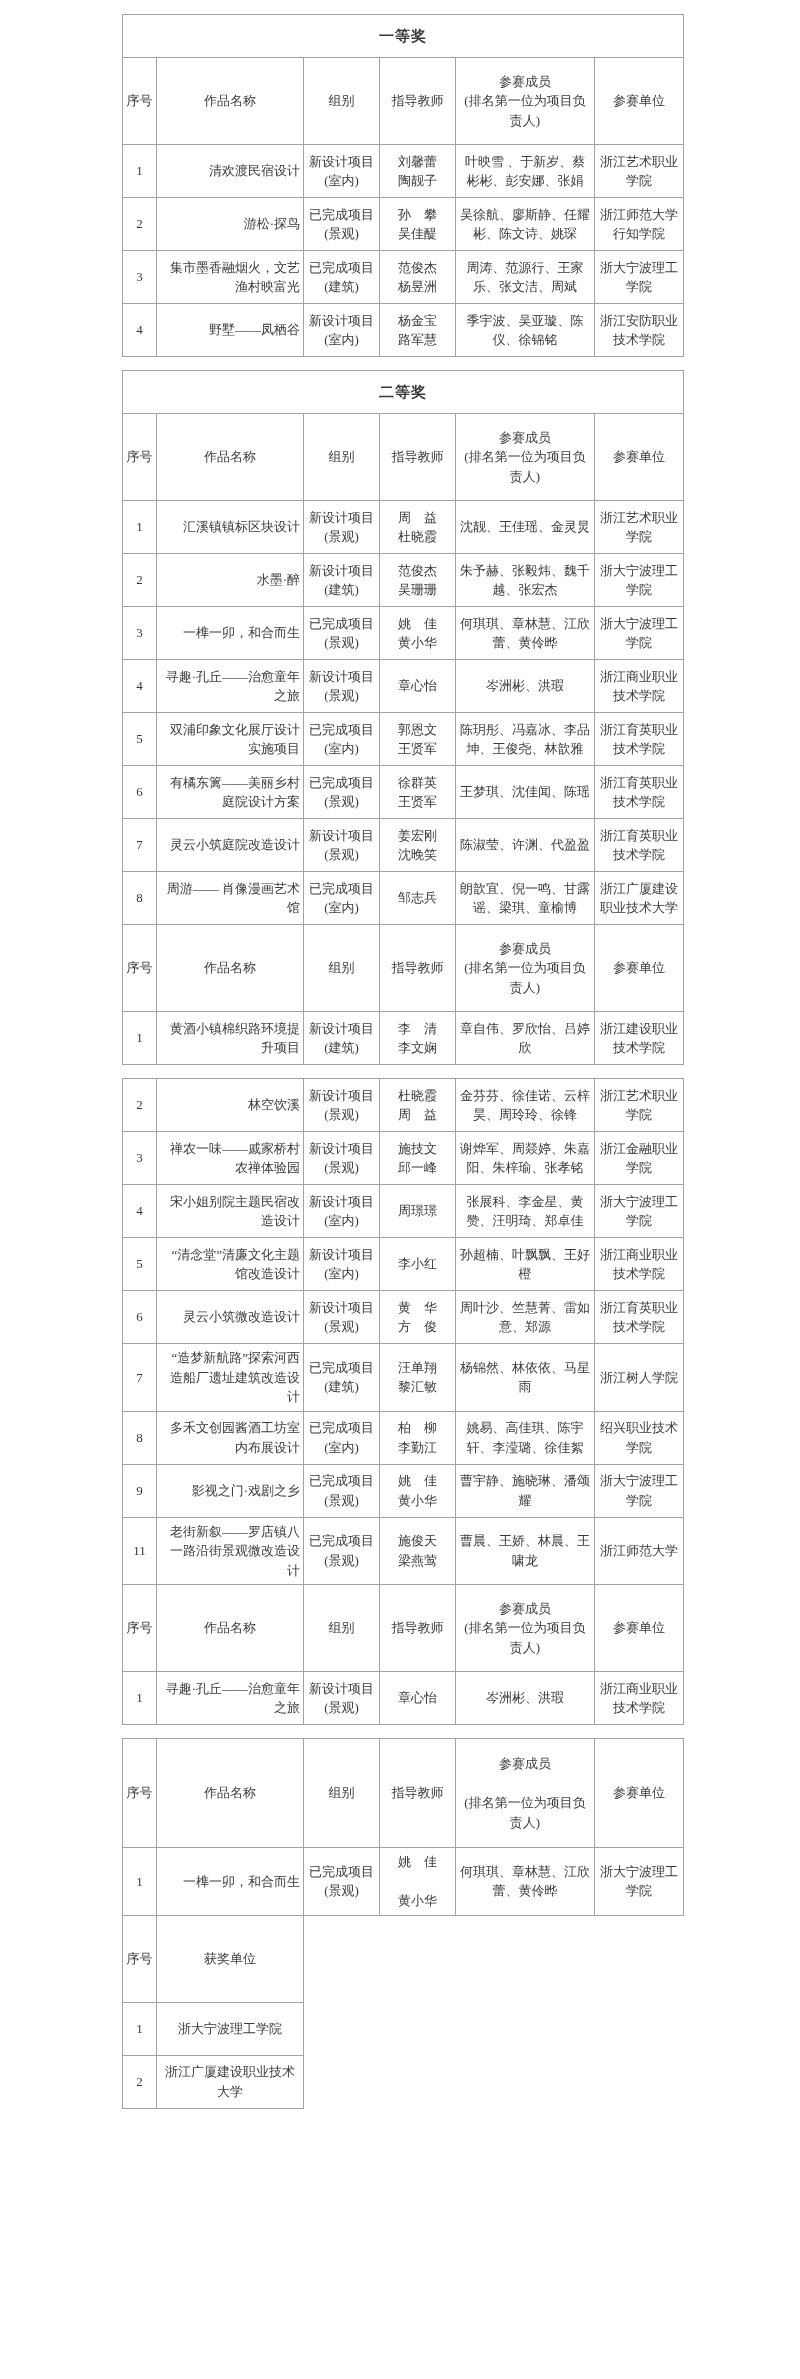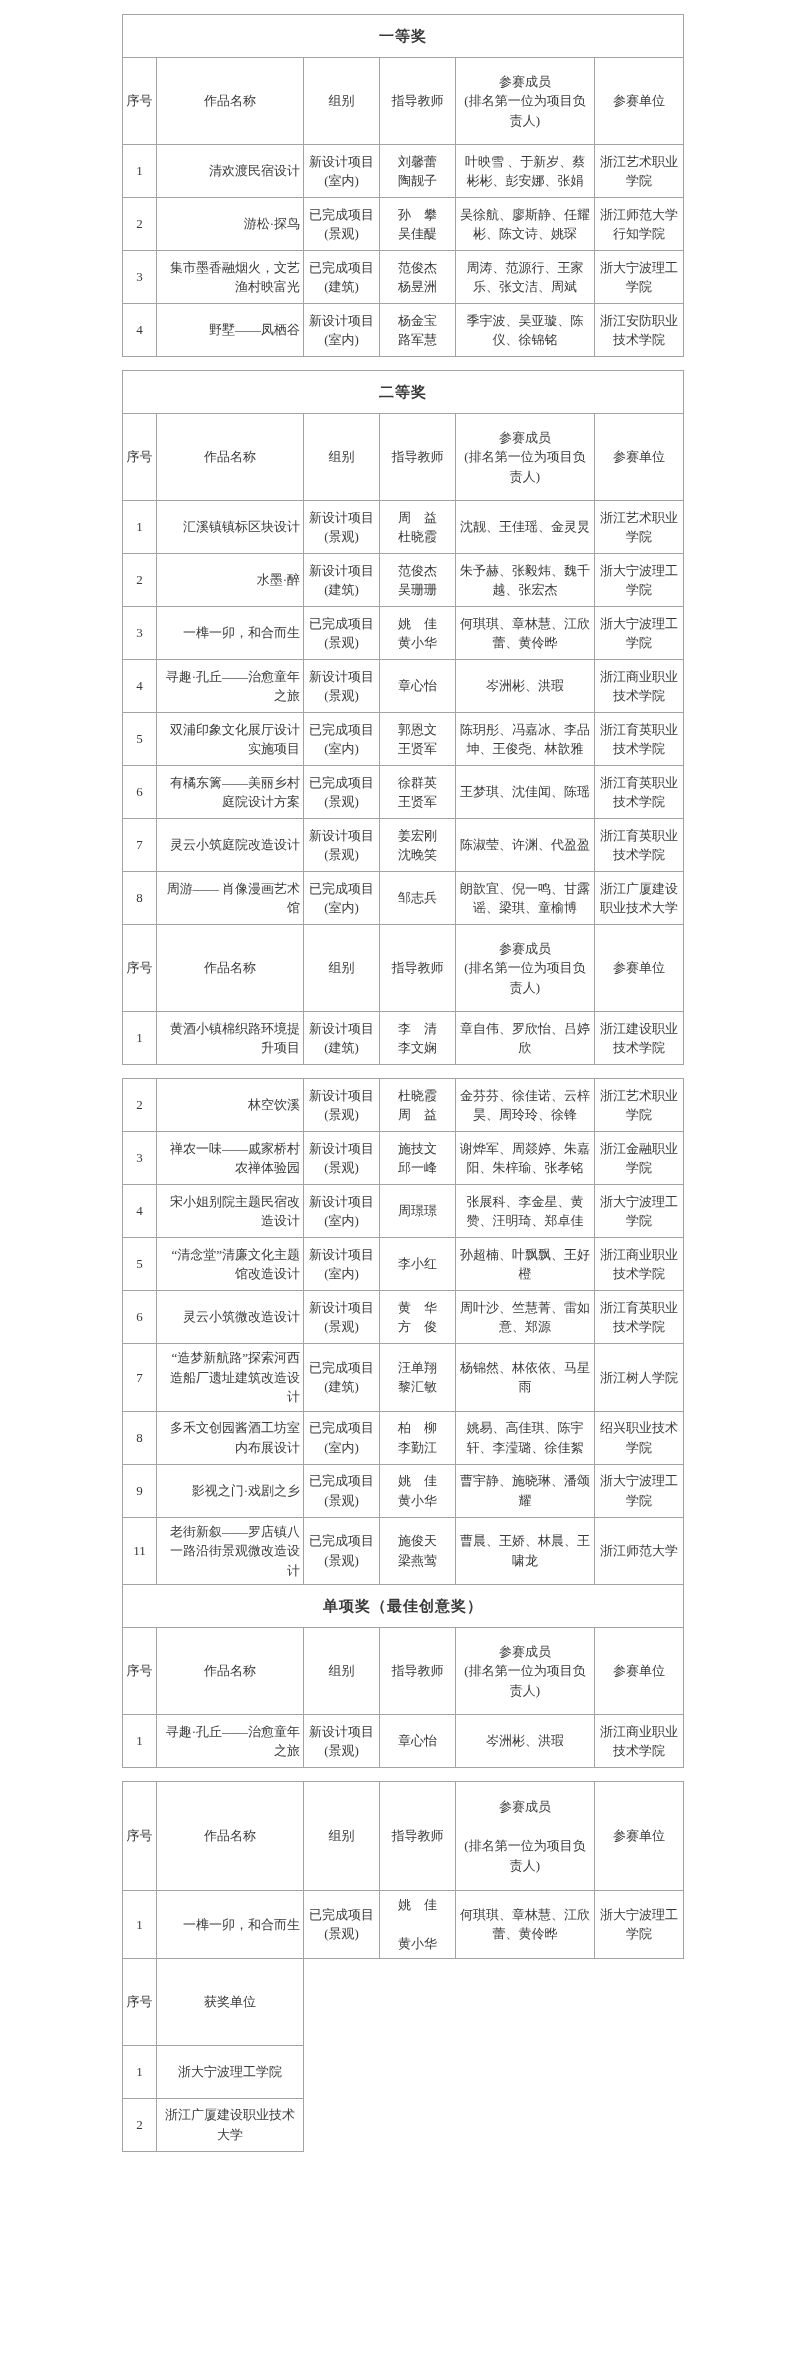--- a/index.html
+++ b/index.html
@@ -320,23 +320,20 @@
             <td class="cell-no">11</td>
             <td class="cell-work">老街新叙——罗店镇八一路沿街景观微改造设计</td>
             <td class="cell-group">已完成项目
 (景观)</td>
             <td class="cell-teachers">施俊天
 梁燕莺</td>
             <td class="cell-members">曹晨、王娇、林晨、王啸龙</td>
             <td class="cell-unit">浙江师范大学</td>
           </tr>
           <tr>
-            <td class="title-cell" colspan="6">单项奖（最佳创意奖）</td>
-          </tr>
-          <tr>
             <td class="hdr">序号</td>
             <td class="hdr">作品名称</td>
             <td class="hdr">组别</td>
             <td class="hdr">指导教师</td>
             <td class="hdr">参赛成员
 (排名第一位为项目负责人)</td>
             <td class="hdr">参赛单位</td>
           </tr>
           <tr class="body-row">
             <td class="cell-no">1</td>

